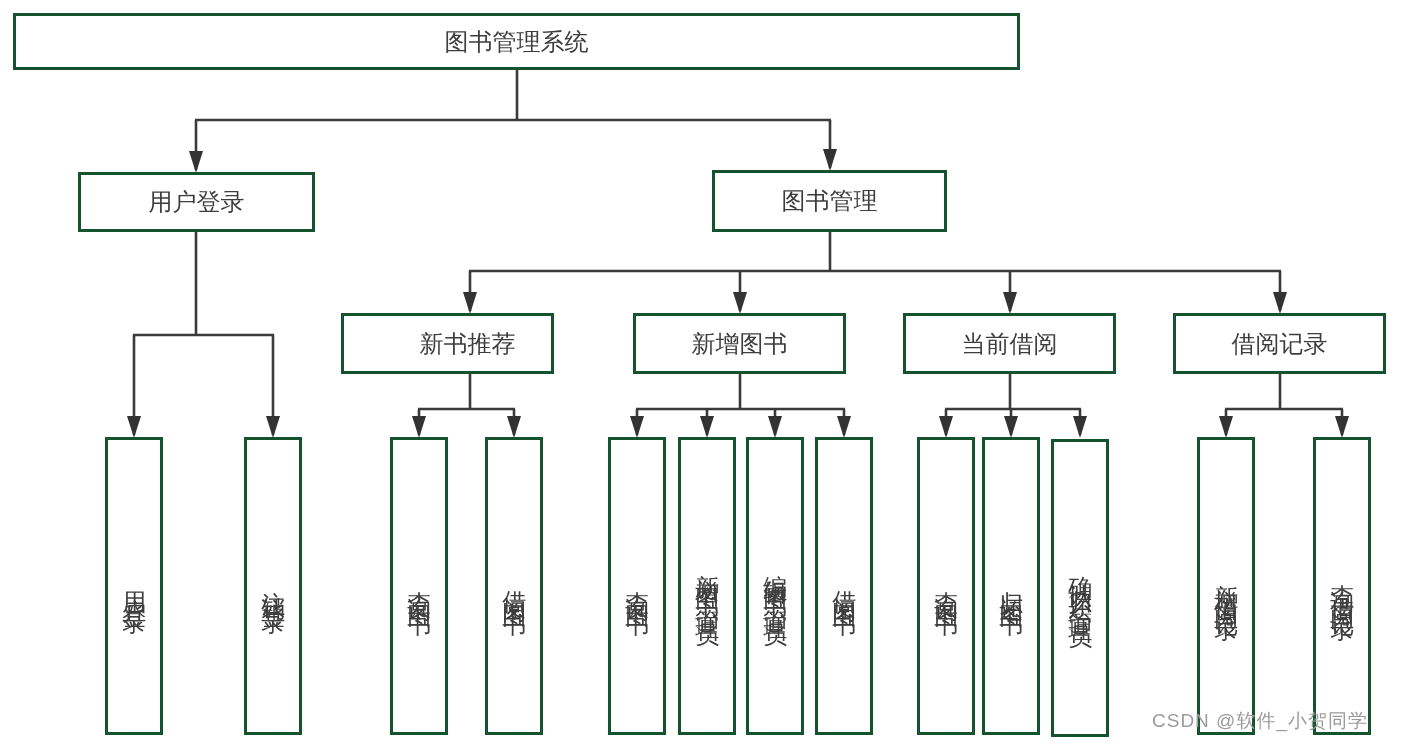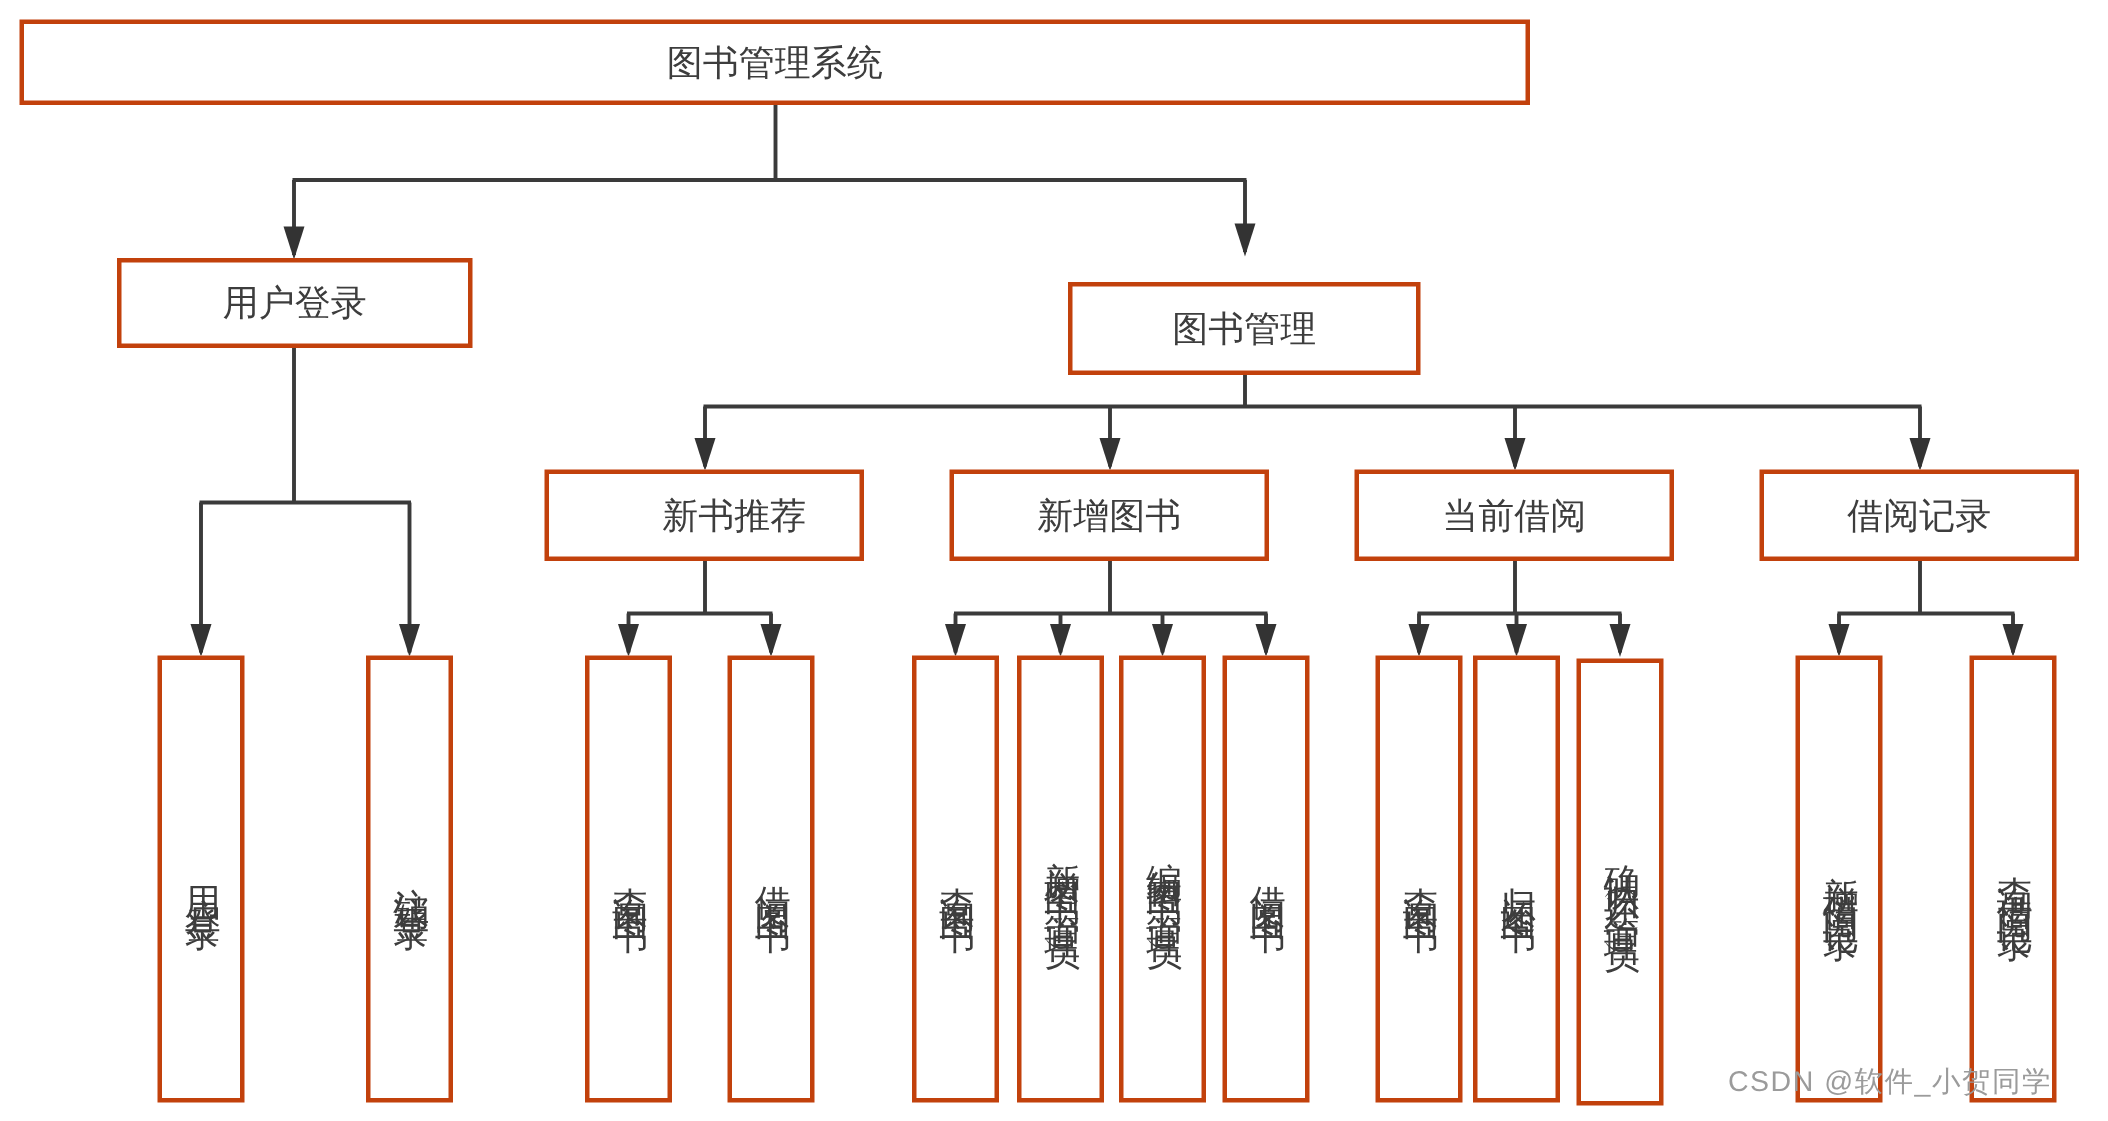--- a/index.html
+++ b/index.html
@@ -14,21 +14,21 @@
   }
   svg.wires {
     position: absolute;
     left: 0; top: 0;
     width: 1405px; height: 747px;
     z-index: 1;
   }
   .node {
     position: absolute;
     background: #ffffff;
-    border: 3px solid #c2410c;
+    border: 3px solid #14532d;
     display: flex;
     align-items: center;
     justify-content: center;
     color: #3d3d3d;
     font-size: 24px;
     z-index: 2;
     text-align: center;
   }
   .leaf .label {
     writing-mode: vertical-rl;
@@ -119,25 +119,25 @@
     </g>
   </svg>
 
   <div class="node" style="left:13px; top:13px; width:1007px; height:57px;">
     <span class="label">图书管理系统</span>
   </div>
 
   <div class="node" style="left:78px; top:172px; width:237px; height:60px;">
     <span class="label">用户登录</span>
   </div>
-  <div class="node" style="left:712px; top:170px; width:235px; height:62px;margin-top:18px;">
+  <div class="node" style="left:712px; top:170px; width:235px; height:62px;">
     <span class="label">图书管理</span>
   </div>
 
-  <div class="node" style="left:363px; top:313px; width:213px; height:61px;padding-left:40px;">
+  <div class="node" style="left:341px; top:313px; width:213px; height:61px;padding-left:40px;">
     <span class="label">新书推荐</span>
   </div>
   <div class="node" style="left:633px; top:313px; width:213px; height:61px;">
     <span class="label">新增图书</span>
   </div>
   <div class="node" style="left:1173px; top:313px; width:213px; height:61px;">
     <span class="label">借阅记录</span>
   </div>
   <div class="node" style="left:903px; top:313px; width:213px; height:61px;">
     <span class="label">当前借阅</span>

